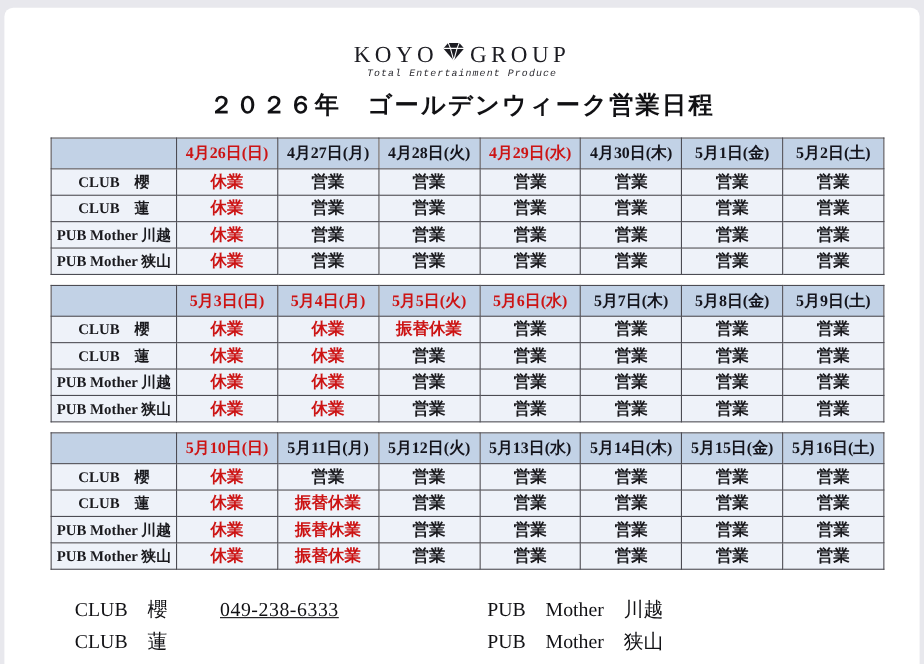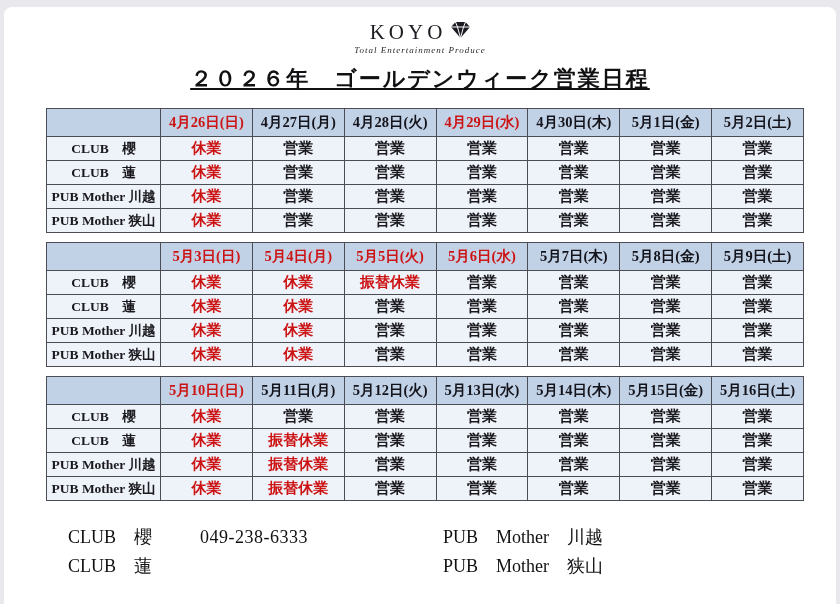--- a/index.html
+++ b/index.html
@@ -11,36 +11,36 @@
     overflow:hidden;
     position:relative;
   }
   .page{
     position:absolute;top:7px;left:4px;
     width:832px;height:597px;
     background:#ffffff;
     border-radius:8px 8px 0 0;
   }
   
-  .logo{ text-align:center; padding-top:12px; }
+  .logo{ text-align:center; padding-top:29px; }
   .logo-line{
     display:inline-flex;align-items:center;gap:5px;
     font-size:21px;letter-spacing:4px;color:#1c1c22;
   }
   .logo-sub{
     font-size:9px;font-style:italic;letter-spacing:1px;
-    color:#2a2a30;margin-top:-1px;
+    color:#2a2a30;margin-top:-1px;font-family:Liberation Mono, monospace;
   }
   .gem{ display:inline-block; margin-bottom:2px; }
   
   .title{
     margin:9px 0 0 0;
     text-align:center;
     font-size:22px;font-weight:bold;
-    letter-spacing:2px;color:#111114;text-decoration:underline;
+    letter-spacing:2px;color:#111114;
   }
   
   .tables{ margin:14px 0 0 42px; }
   table.sched{
     border-collapse:collapse;
     table-layout:fixed;
     width:758px;
     margin-bottom:9px;
   }
   table.sched col.c0{ width:114px; }
@@ -71,37 +71,38 @@
     margin-top:22px;
     font-size:18px;
     color:#111114;
   }
   .contact-col{ display:flex;flex-direction:column; }
   .contact-col[data-col="left"]{ margin-left:64px; width:350px; }
   .contact-col[data-col="right"]{ margin-left:25px; }
   .contact-row{ line-height:29px; display:flex; }
   .contact-col[data-col="left"] .contact-name{ width:132px; }
   .contact-col[data-col="right"] .contact-name{ width:205px; }
-  .contact-phone{ letter-spacing:0.5px; }
+  .contact-phone{ letter-spacing:0.5px;text-decoration:underline; }
 </style>
 </head>
 <body>
 
 <div class="page">
 
   <header class="logo">
     <div class="logo-line">
       <span>KOYO</span>
       <span class="gem">
         <svg width="19" height="16" viewBox="0 0 19 16">
           <polygon points="4.5,0 14.5,0 19,5 9.5,16 0,5" fill="#1c1c22"></polygon>
           <polyline points="0,5 19,5" stroke="#ffffff" stroke-width="1" fill="none"></polyline>
           <polyline points="4.5,0 6.5,5 9.5,16 12.5,5 14.5,0" stroke="#ffffff" stroke-width="1" fill="none"></polyline>
         </svg>
       </span>
+      <span>GROUP</span>
     </div>
     <div class="logo-sub">Total Entertainment Produce</div>
   </header>
 
   <h1 class="title">２０２６年　ゴールデンウィーク営業日程</h1>
 
   <div class="tables">
     <table class="sched">
       <colgroup>
           <col class="c0">

